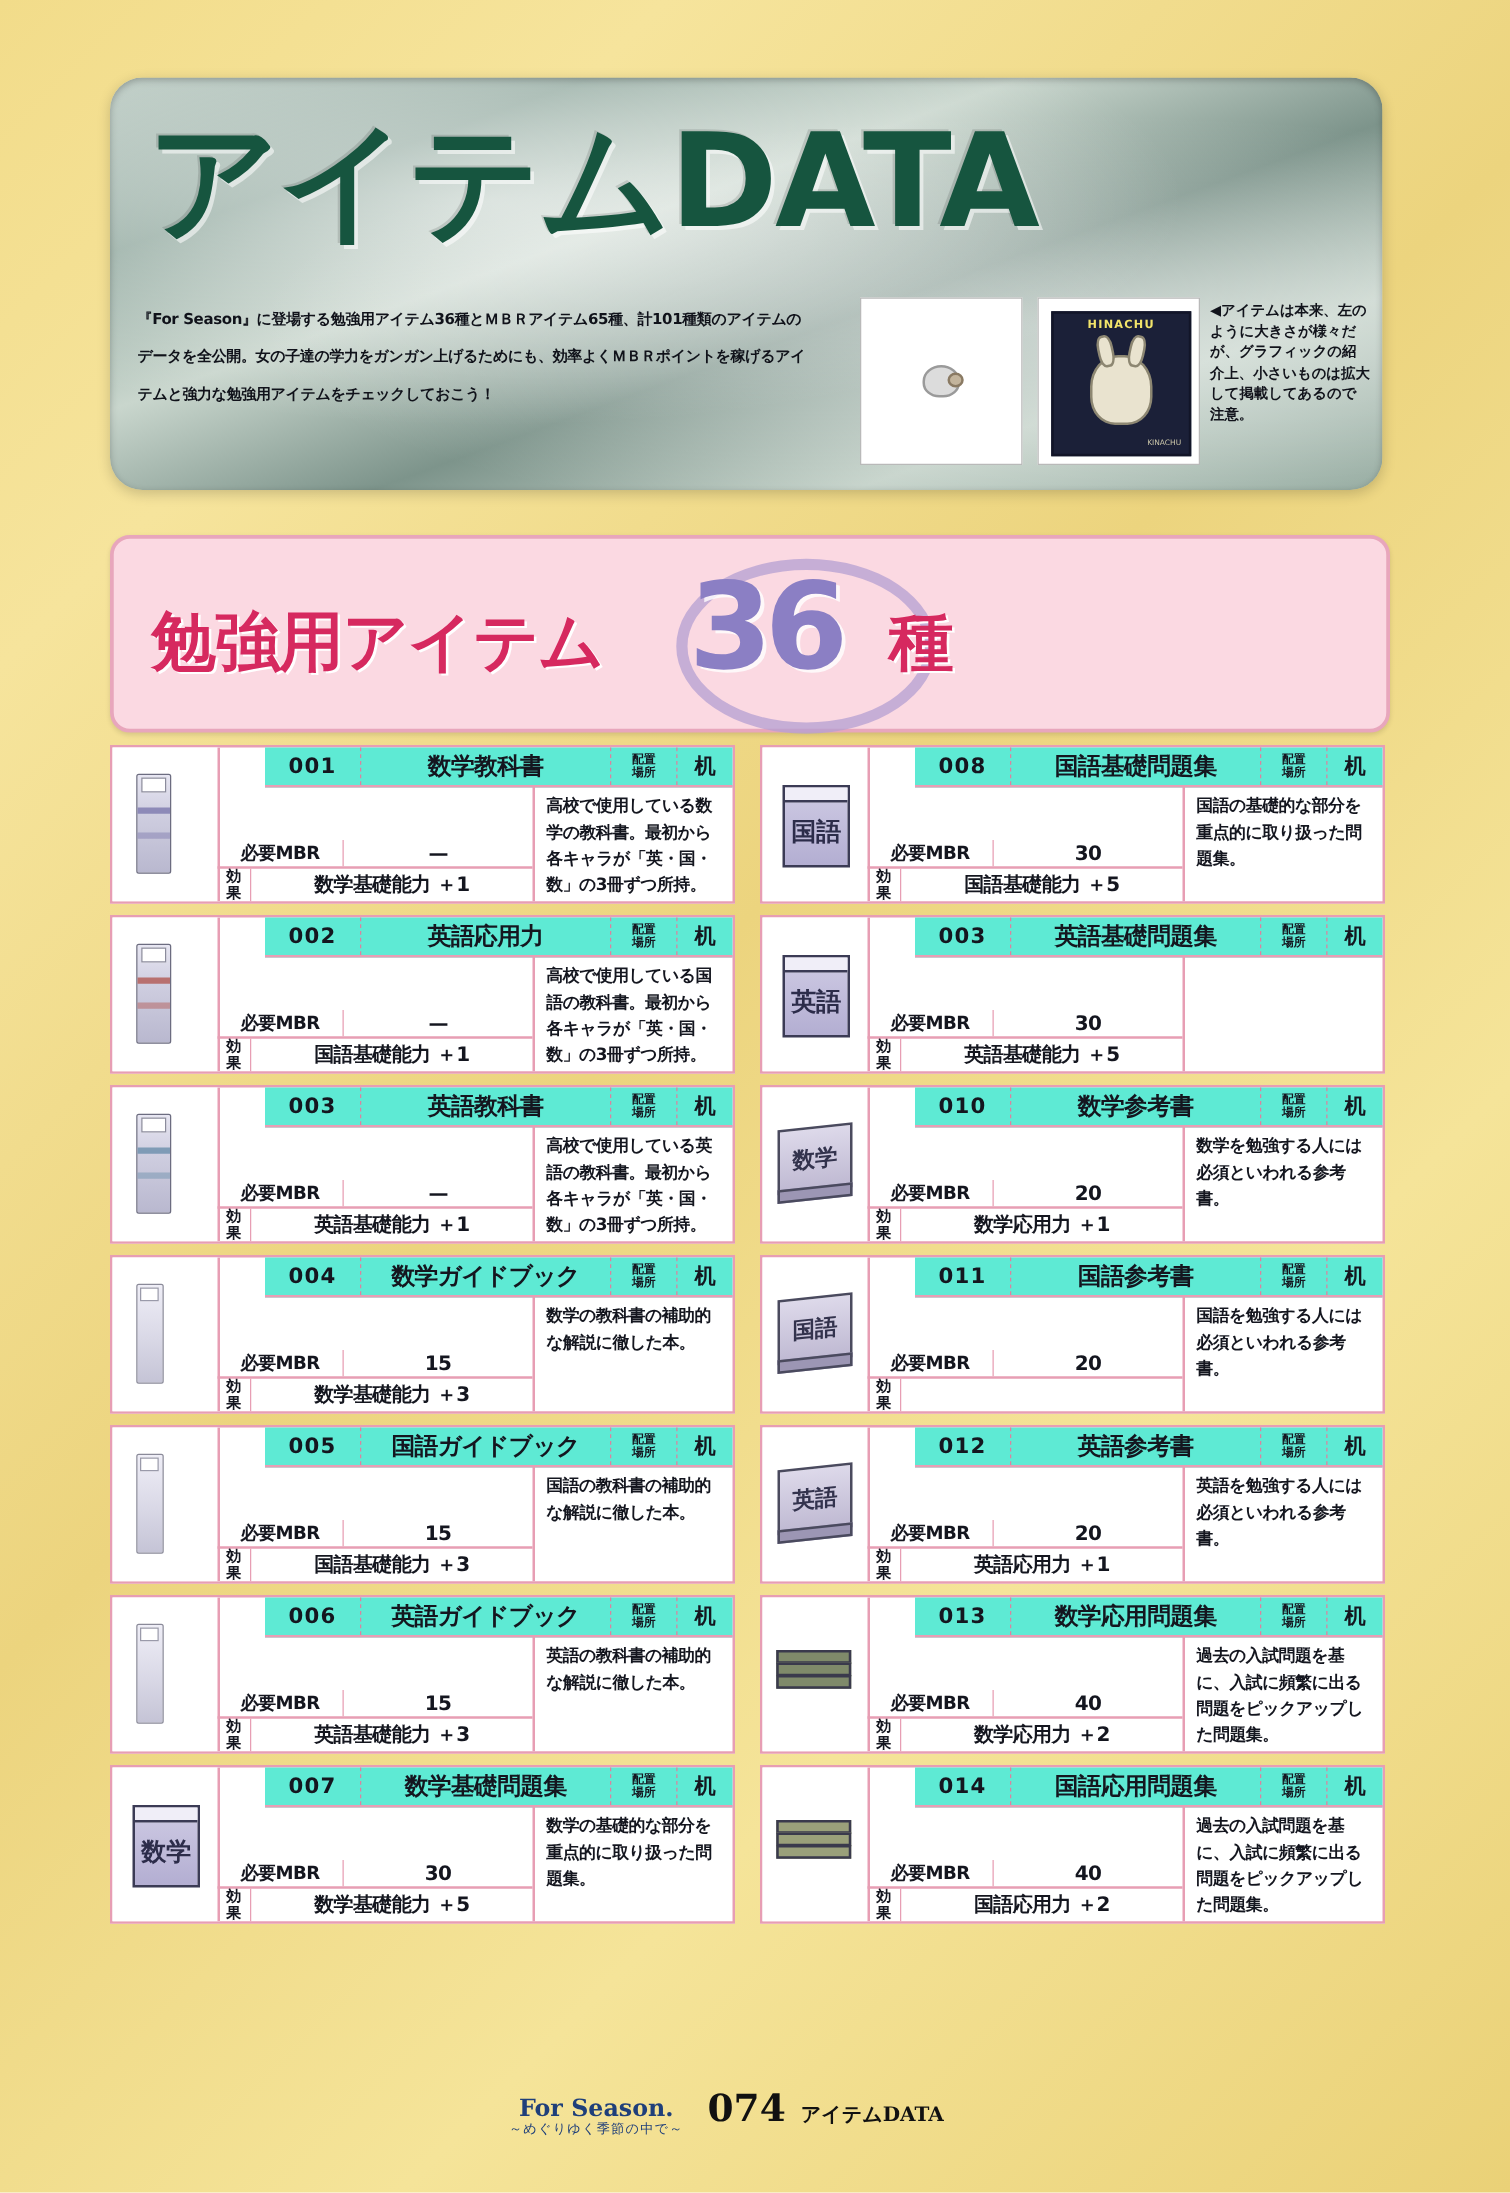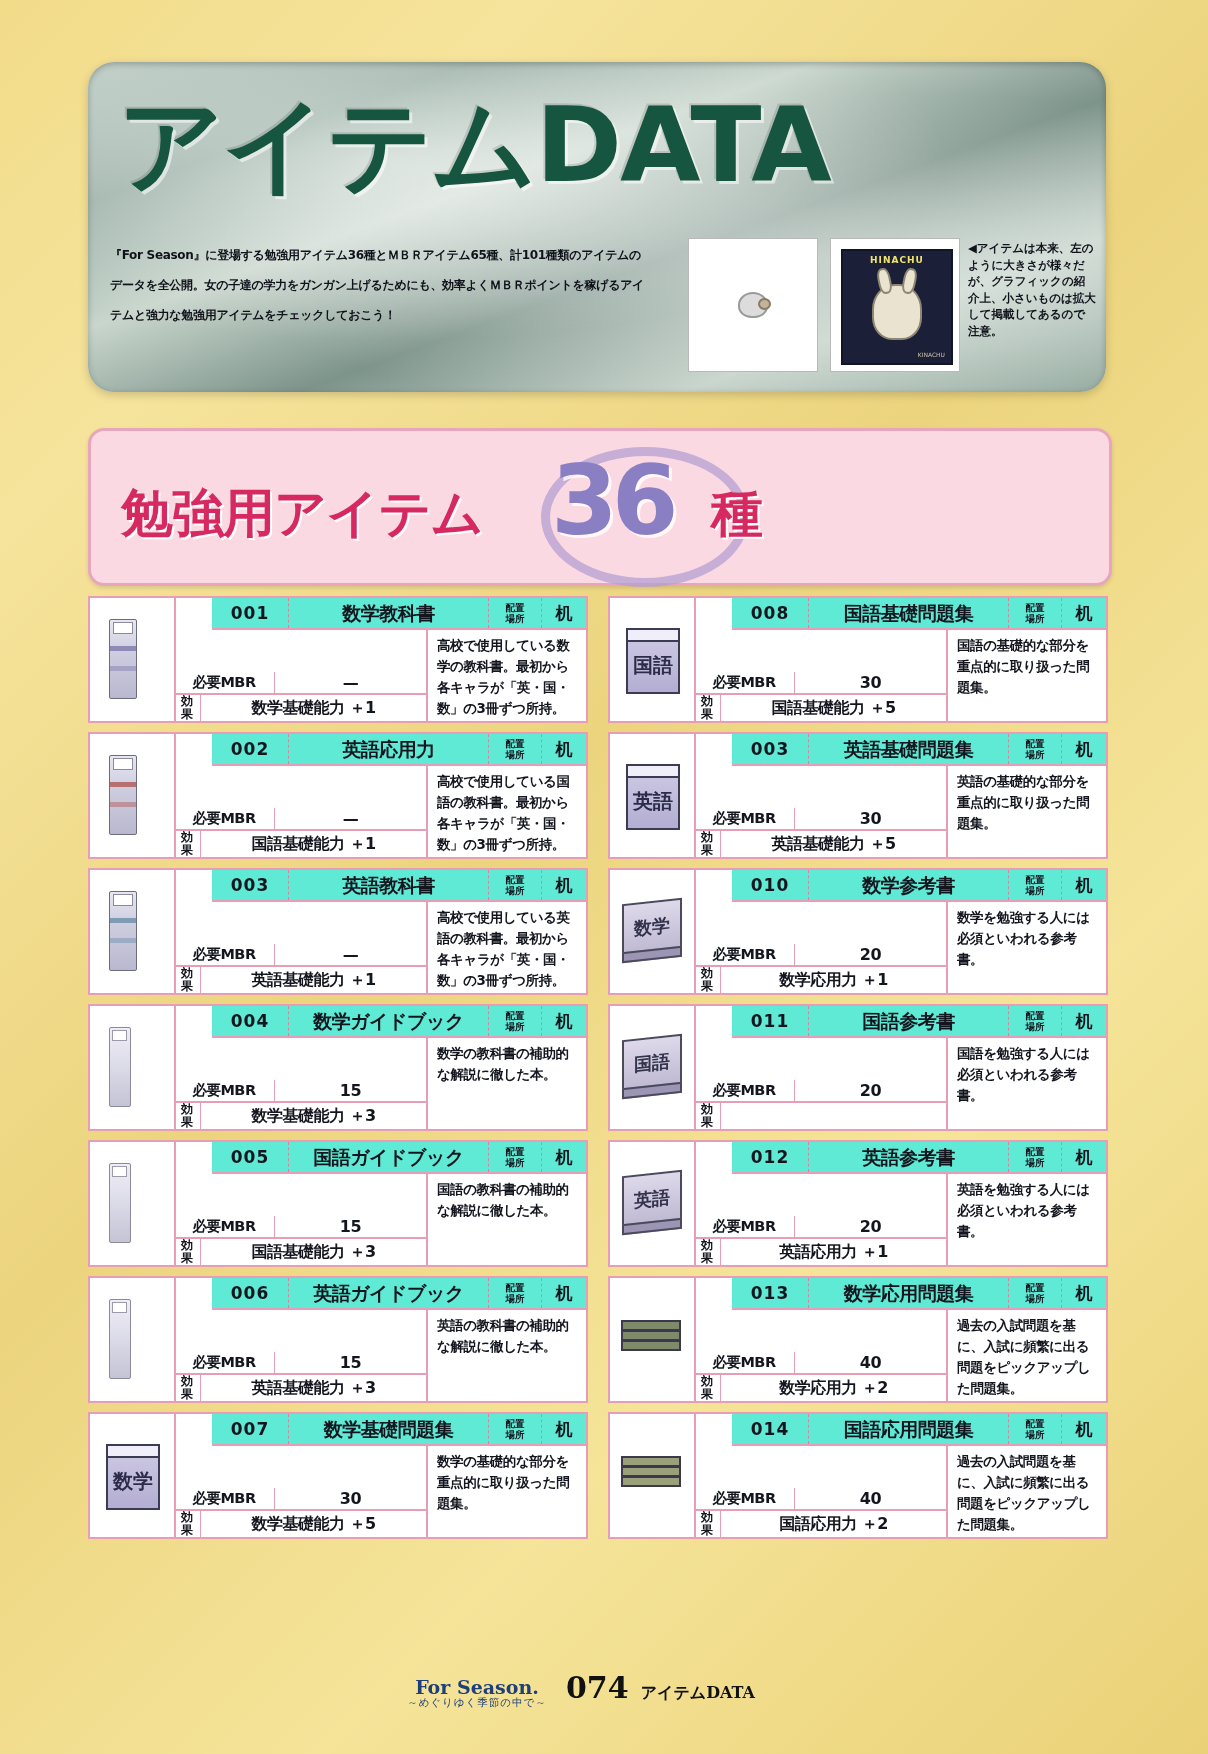--- a/index.html
+++ b/index.html
@@ -560,21 +560,20 @@
                 <div class="stat-val">30</div>
               </div>
               <div class="stat-row">
                 <div class="stat-lbl vert">
                   <span>効</span>
                   <span>果</span>
                 </div>
                 <div class="stat-val">英語基礎能力 ＋5</div>
               </div>
             </div>
-            <div class="desc">英語の基礎的な部分を重点的に取り扱った問題集。</div>
           </div>
         </div>
         <div class="card">
           <div class="icon">
             <div class="ic" style="height:62px;width:60px">
               <div class="ic-ref">
                 <div class="kanji">数学</div>
               </div>
             </div>
           </div>

